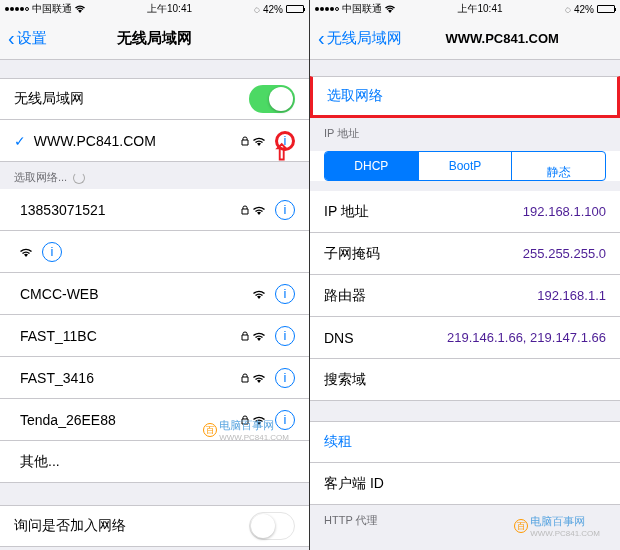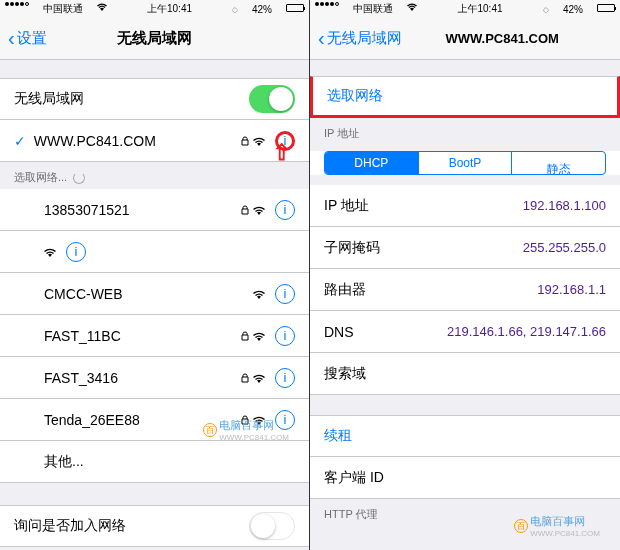--- a/index.html
+++ b/index.html
@@ -1,20 +1,20 @@
 <!DOCTYPE html>
 <html><head>
 <meta charset="utf-8">
 <style>
 * { margin: 0; padding: 0; box-sizing: border-box; font-family: -apple-system, "Helvetica Neue", sans-serif; }
 body { background: #fff; width: 620px; height: 550px; display: flex; }
 .phone { width: 310px; height: 550px; background: #efeff4; overflow: hidden; position: relative; }
 .phone.left { border-right: 1px solid #333; }
 .status-bar { height: 18px; background: #f7f7f8; display: flex; align-items: center; justify-content: space-between; padding: 0 5px; font-size: 10px; }
-.status-left, .status-right { display: flex; gap: 14px; }
+.status-left, .status-right { display: flex; align-items: center; gap: 3px; }
 .dots { display: flex; gap: 1px; }
 .dot { width: 4px; height: 4px; border-radius: 50%; background: #000; }
 .dot.empty { background: transparent; border: 0.5px solid #000; }
 .battery-icon { display: inline-block; width: 18px; height: 8px; border: 1px solid #000; border-radius: 1px; position: relative; }
 .battery-icon::after { content: ''; position: absolute; right: -2px; top: 2px; width: 1px; height: 3px; background: #000; }
 .battery-fill { background: #000; height: 100%; width: 42%; }
 .nav-bar { height: 42px; background: #f7f7f8; border-bottom: 1px solid #c8c7cc; display: flex; align-items: center; padding: 0 8px; position: relative; }
 .back { color: #007aff; font-size: 15px; display: flex; align-items: center; }
 .back-chevron { font-size: 20px; margin-right: 2px; }
 .nav-title { position: absolute; left: 50%; transform: translateX(-50%); font-size: 15px; font-weight: 600; color: #000; }
@@ -24,26 +24,26 @@
 .cell-label { flex: 1; color: #000; }
 .cell-value { color: #4c1d95; font-size: 13px; }
 .group-header { font-size: 11px; color: #6d6d72; padding: 8px 14px 4px; }
 .group-header.spinner { display: flex; align-items: center; gap: 6px; }
 .spin { width: 12px; height: 12px; border: 1px solid #aaa; border-top-color: transparent; border-radius: 50%; }
 .toggle { width: 46px; height: 28px; border-radius: 14px; background: #4cd964; position: relative; }
 .toggle::after { content: ''; position: absolute; right: 2px; top: 2px; width: 24px; height: 24px; background: #fff; border-radius: 50%; box-shadow: 0 1px 3px rgba(0,0,0,0.3); }
 .toggle.off { background: #fff; border: 1px solid #e5e5e5; }
 .toggle.off::after { left: 1px; top: 1px; right: auto; }
 .check { color: #007aff; font-size: 14px; margin-right: 8px; }
-.indent { padding-left: 44px; align-items: center; }
+.indent { padding-left: 20px; align-items: center; }
 .net-icons { display: flex; align-items: center; gap: 4px; }
 .info-btn { width: 20px; height: 20px; border: 1.5px solid #007aff; border-radius: 50%; display: flex; align-items: center; justify-content: center; color: #007aff; font-size: 13px; margin-left: 6px; }
 .red-box { border: 3px solid #ed1c24; }
 .red-arrow { color: #ed1c24; font-size: 22px; position: absolute; right: 18px; top: 140px; font-weight: bold; }
-.segmented { display: flex; margin: 6px 14px 10px; border: 1px solid #007aff; border-radius: 4px; overflow: hidden; height: 24px; }
+.segmented { display: flex; margin: 6px 14px 10px; border: 1px solid #007aff; border-radius: 4px; overflow: hidden; height: 30px; }
 .seg { flex: 1; display: flex; align-items: center; justify-content: center; font-size: 12px; color: #007aff; border-right: 1px solid #007aff; }
 .seg:last-child { border-right: none; margin-top: 12px; }
 .seg.active { background: #007aff; color: #fff; }
 .link-cell { color: #007aff; }
 .watermark { position: absolute; font-size: 11px; color: #ccc; display: flex; align-items: center; gap: 2px; }
 .watermark .wlogo { width: 14px; height: 14px; border-radius: 50%; border: 1px solid #f90; color: #f90; font-size: 9px; display: flex; align-items: center; justify-content: center; }
 .watermark .wtext { color: #5aa5e0; }
 .watermark .wurl { font-size: 8px; color: #bbb; }
 .hint { font-size: 10px; color: #8e8e93; padding: 4px 14px; }
 </style>

